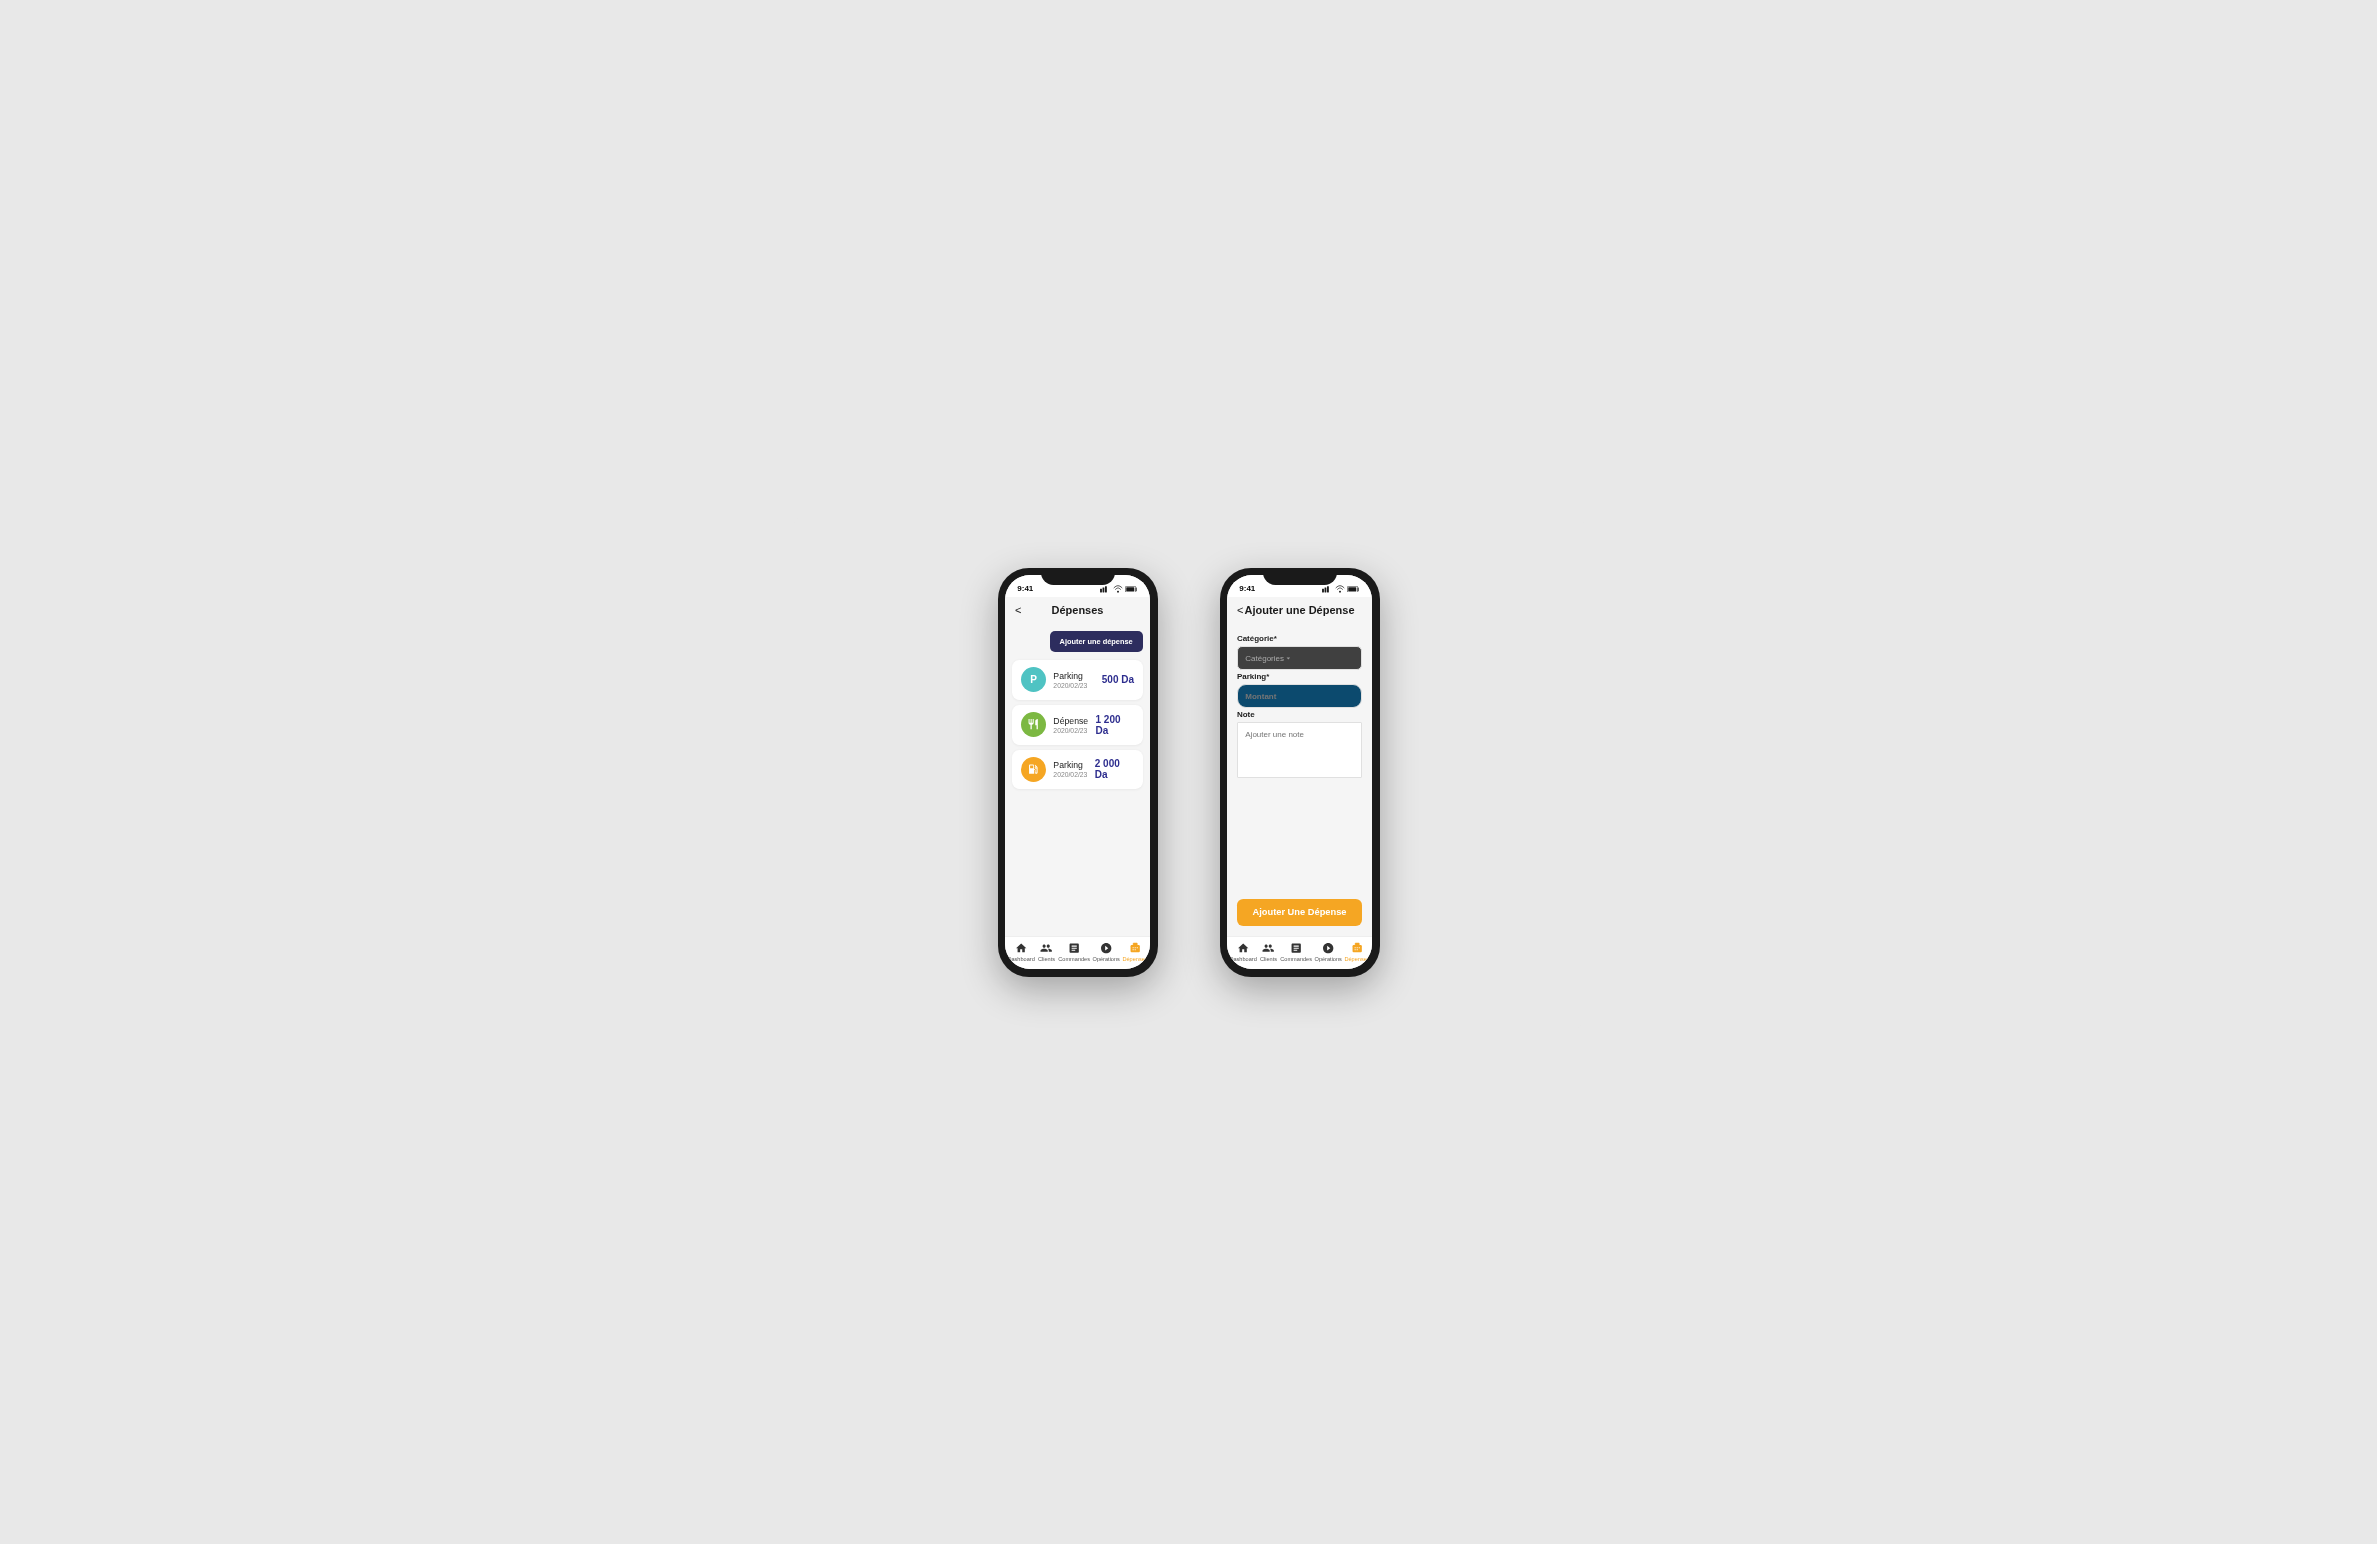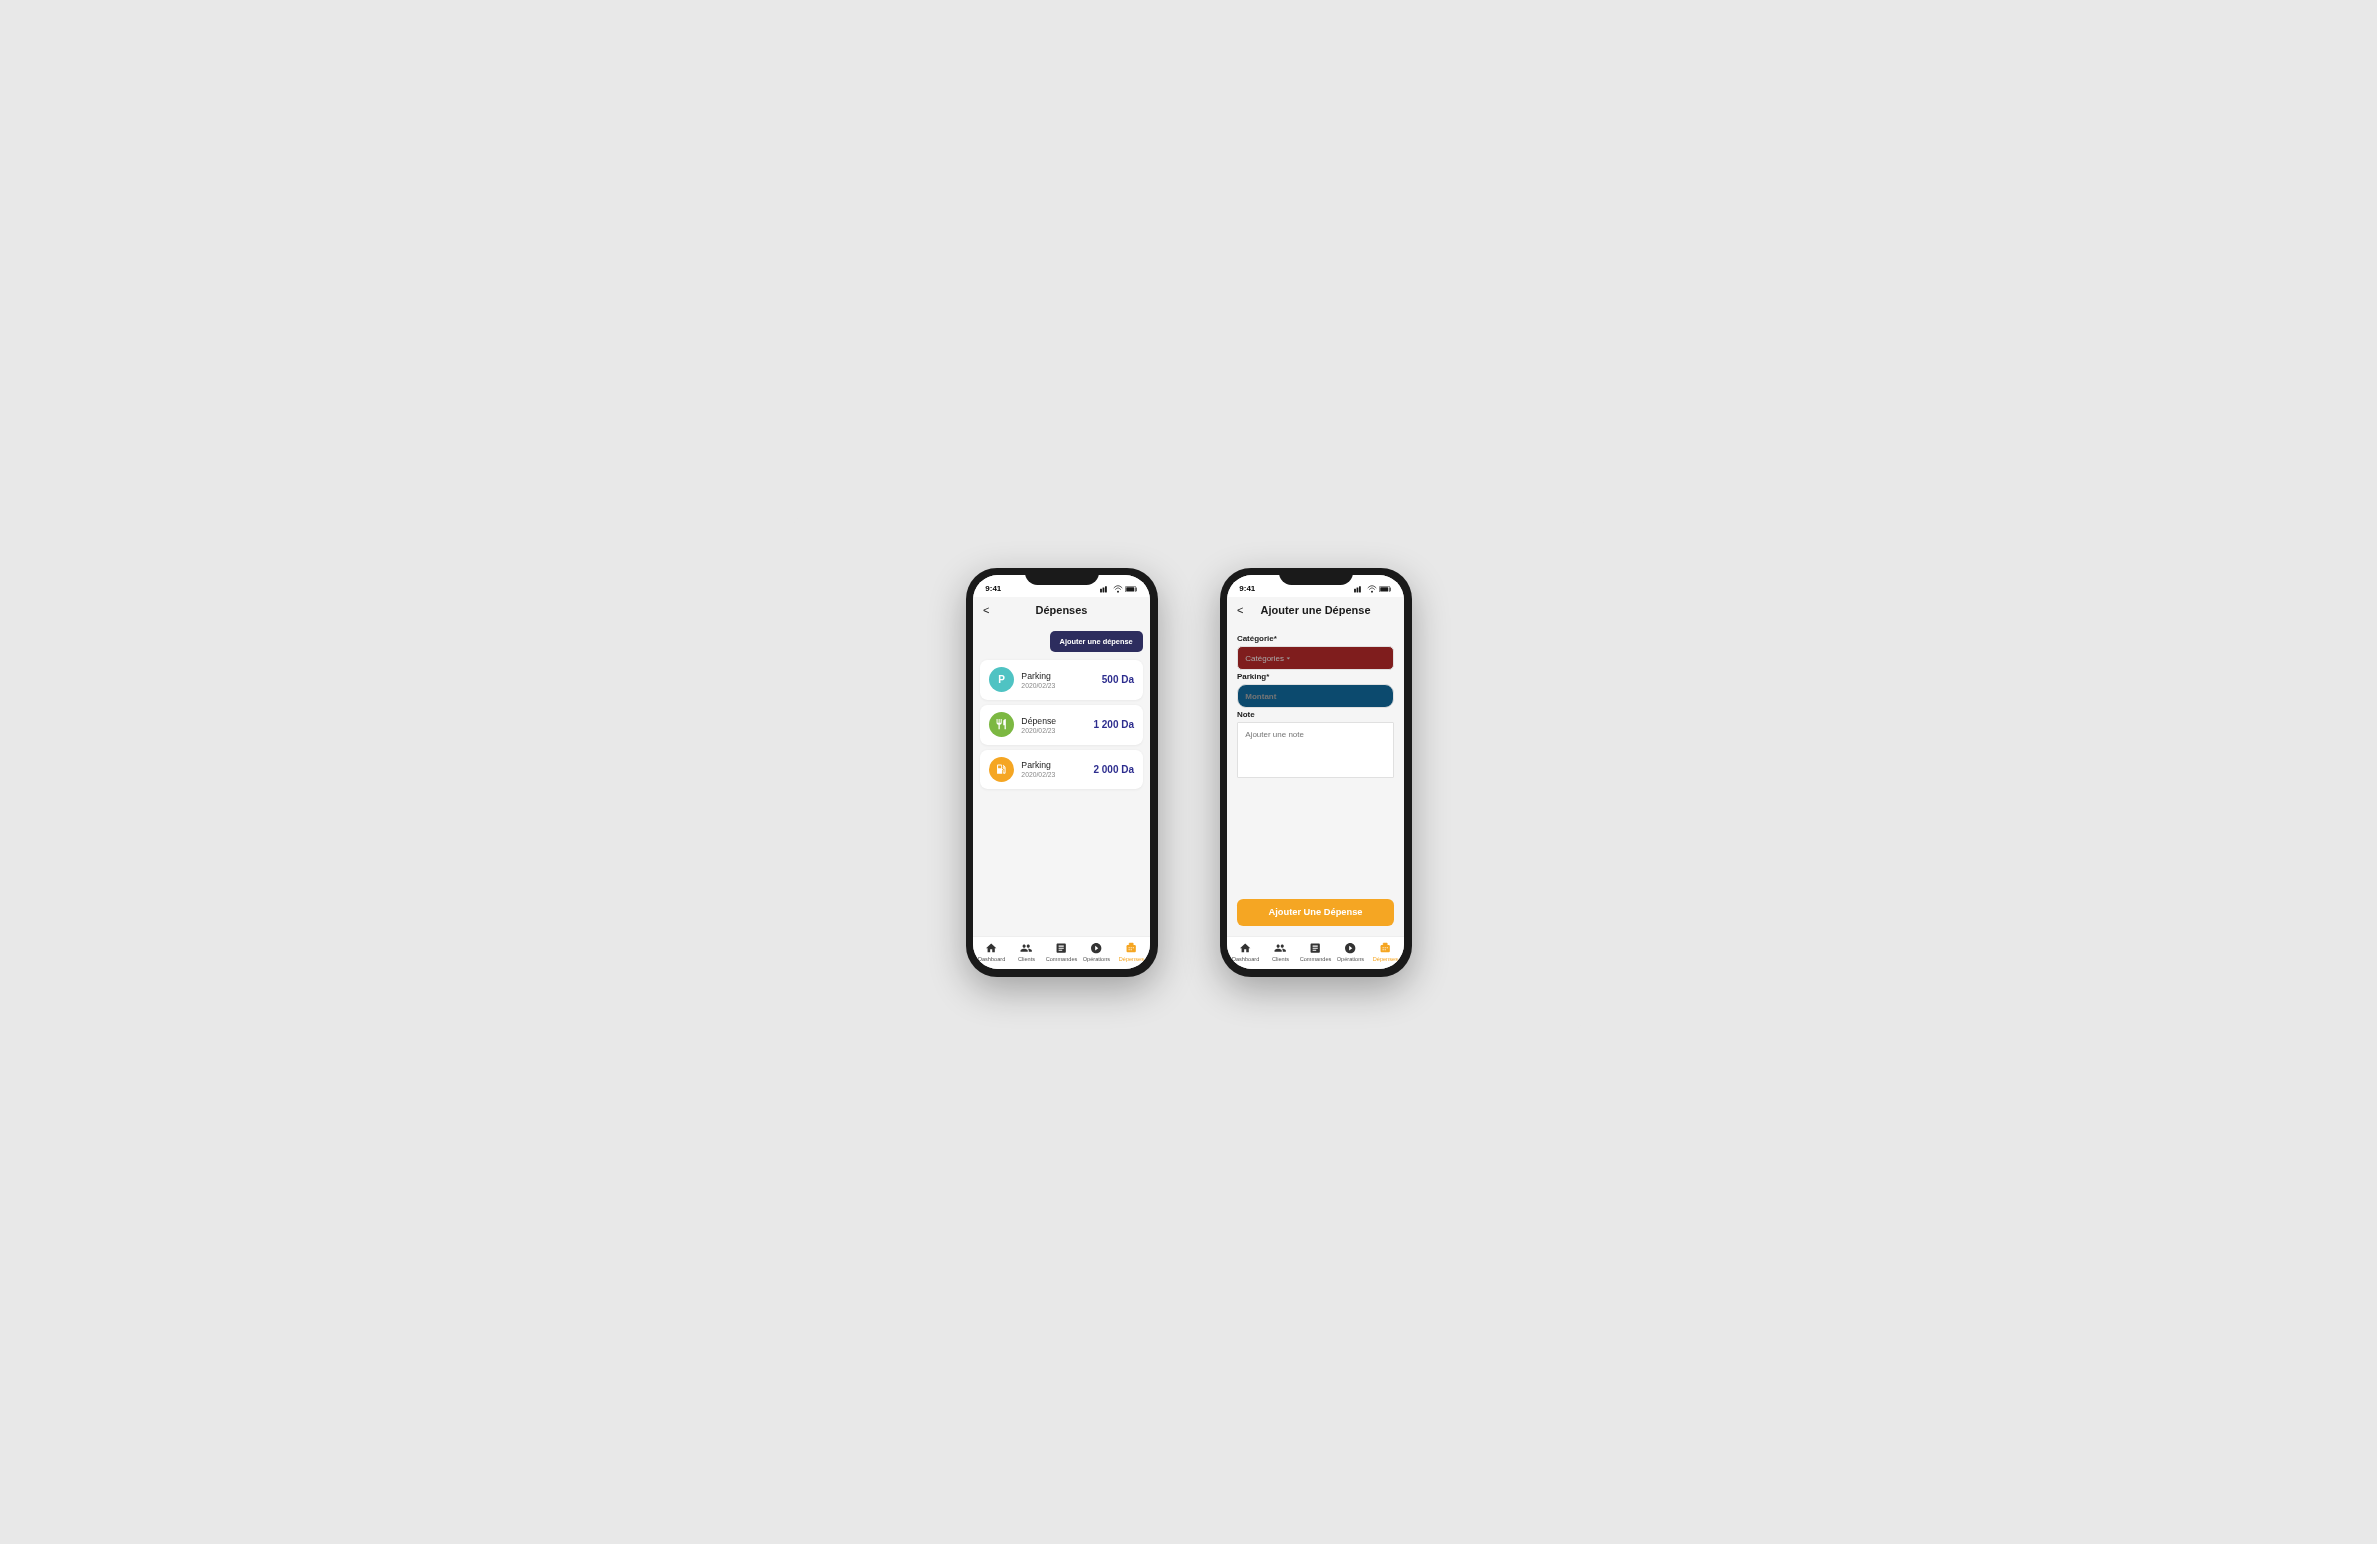--- a/index.html
+++ b/index.html
@@ -19,21 +19,21 @@
       border-radius: 12.4px;
       display: flex;
       justify-content: center;
       align-items: center;
       gap: 62px;
       padding: 25px;
     }
 
     
     .phone {
-      width: 192px;
+      width: 160px;
       height: 409px;
       background: #1a1a1a;
       border-radius: 31px;
       padding: 7.4px;
       position: relative;
       box-shadow: 0 12.4px 37px rgba(0,0,0,0.3);
     }
 
     .phone-inner {
       width: 100%;
@@ -240,21 +240,21 @@
       border: 0.6px solid #e0e0e0;
       border-radius: 9px;
       padding: 6.2px 7.4px;
       font-size: 8px;
       color: #aaa;
       outline: none;
       font-weight: bold;
     }
 
     .form-select {
-      background: #7f1d1d;
+      background: #404040;
       border: 0.6px solid #e0e0e0;
       border-radius: 5px;
       padding: 6.2px 7.4px;
       font-size: 8px;
       color: #aaa;
       display: flex;
       justify-content: flex-start;
       align-items: center;
     }
 

